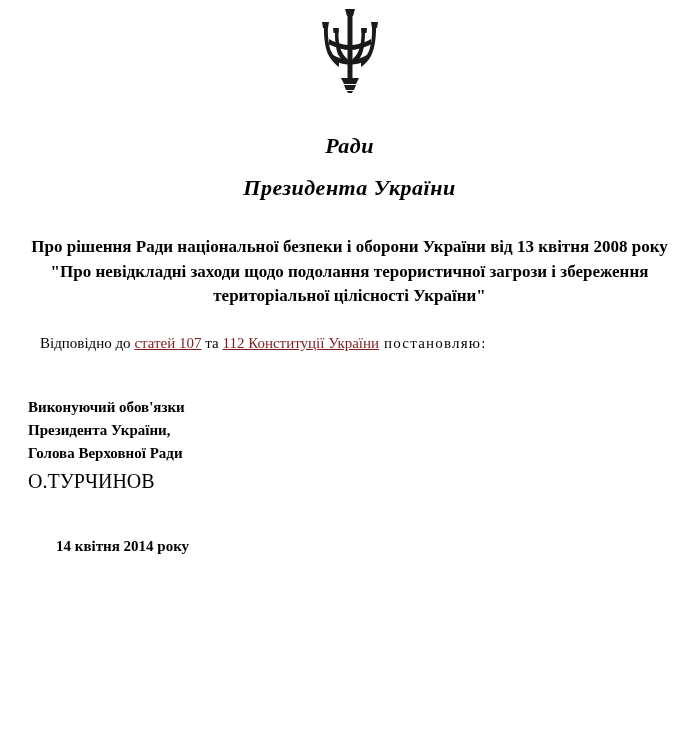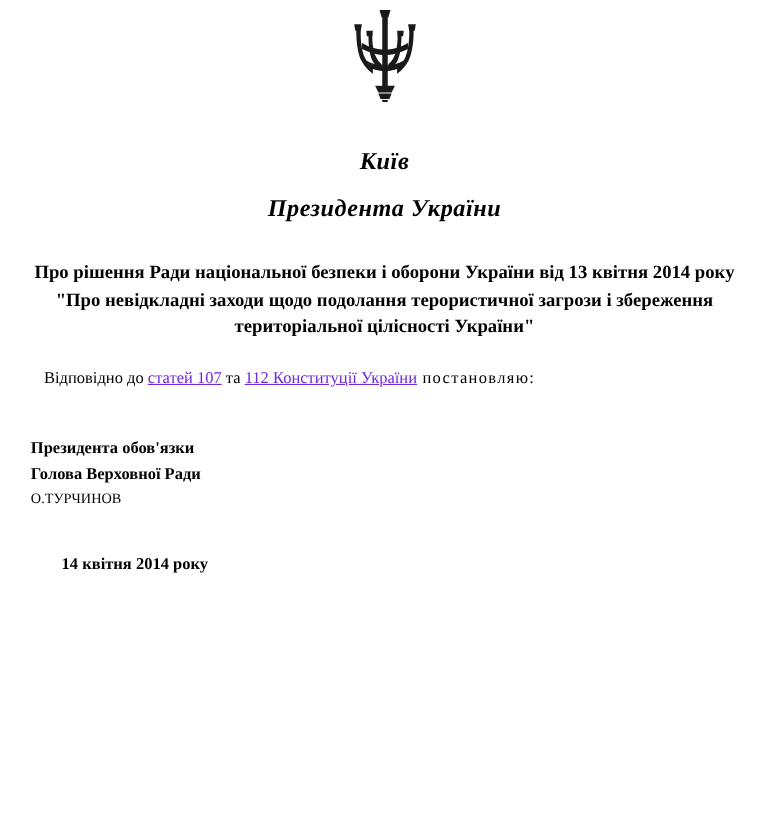--- a/index.html
+++ b/index.html
@@ -54,21 +54,21 @@
     font-size: 17px;
     line-height: 1.45;
     margin: 34px 28px 0 28px;
   }
   .intro {
     margin: 26px 40px 0 40px;
     font-size: 15px;
     text-align: left;
   }
   .intro .lnk {
-    color: #6d28d9;
+    color: #7f1d1d;
     text-decoration: underline;
   }
   .intro .sp {
     letter-spacing: 1.2px;
     text-align: center;
   }
   .para {
     margin: 18px 14px 0 14px;
     font-size: 15px;
     text-align: justify;
@@ -87,21 +87,21 @@
     display: flex;
     justify-content: space-between;
     align-items: baseline;
   }
   .signrow .who {
     font-weight: bold;
     padding-left: 56px;
   }
   .signrow .name {
     font-weight: normal;
-    font-size: 13px;
+    font-size: 20px;
     padding-right: 52px;
   }
   .place {
     margin: 38px 0 0 0;
     text-align: left;
     padding-left: 56px;
     font-size: 15px;
     font-weight: bold;
     line-height: 1.5;
   }
@@ -139,33 +139,34 @@
 
           <path d="M42 140 h36 l-6 12 h-24 z"></path>
           <path d="M48 154 h24 l-4 10 h-16 z"></path>
           <path d="M54 166 h12 l-2 4 h-8 z"></path>
         </g>
       </svg>
     </span>
   </div>
 
   <div class="doc-title">
-    <div class="line1">Київ</div>
+    <div class="line1">Ради</div>
     <div class="line2">Президента України</div>
   </div>
 
-  <div class="subject">Про рішення Ради національної безпеки і оборони України від 13 квітня 2014 року "Про невідкладні заходи щодо подолання терористичної загрози і збереження територіальної цілісності України"</div>
+  <div class="subject">Про рішення Ради національної безпеки і оборони України від 13 квітня 2008 року "Про невідкладні заходи щодо подолання терористичної загрози і збереження територіальної цілісності України"</div>
 
   <div class="intro">
     <span>Відповідно до </span><a class="lnk" href="#">статей 107</a><span> та </span><a class="lnk" href="#">112 Конституції України</a><span class="sp"> постановляю</span><span>:</span>
   </div>
 
 
   <div class="signblock">
-    <span class="l1">Президента обов'язки</span>
+    <span class="l1">Виконуючий обов'язки</span>
+    <span class="l2">Президента України,</span>
     <span class="l3">Голова Верховної Ради</span>
     <div class="signrow">
       <span class="name">О.ТУРЧИНОВ</span>
     </div>
   </div>
 
   <div class="place">
     <span class="pl2">14 квітня 2014 року</span>
 
   </div>

